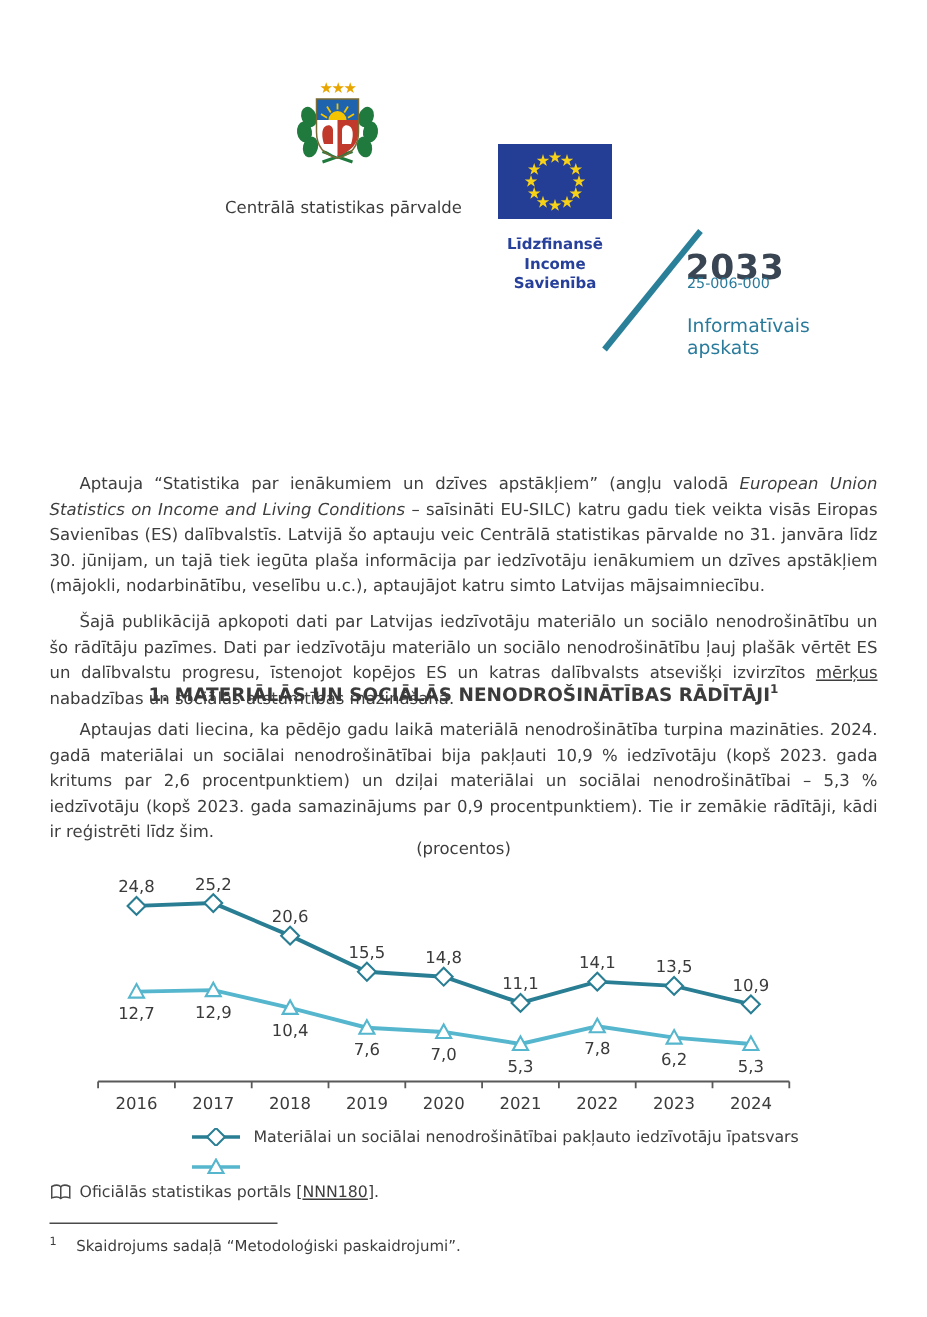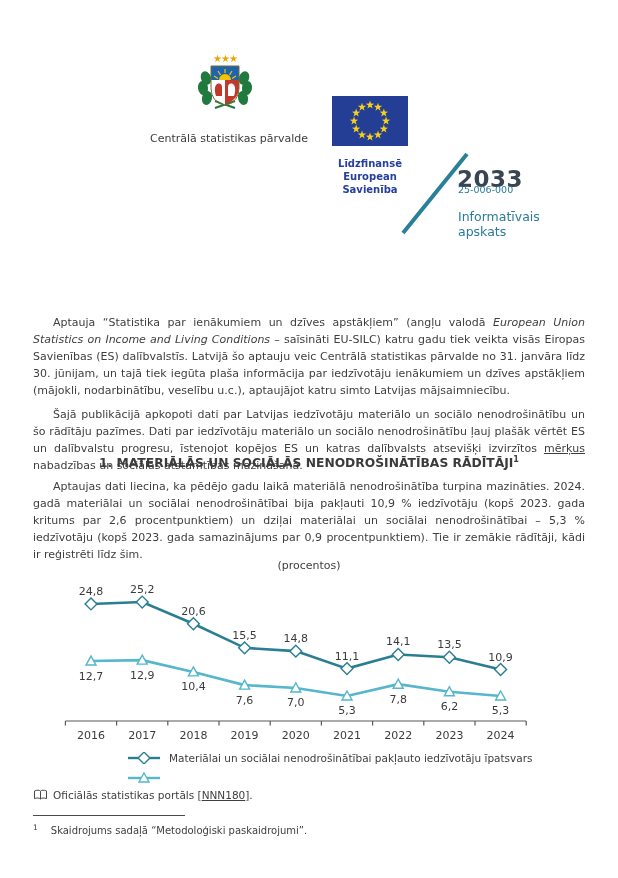--- a/index.html
+++ b/index.html
@@ -109,21 +109,21 @@
           <polygon points="38.00,36.60 39.00,39.62 42.18,39.64 39.62,41.53 40.59,44.56 38.00,42.70 35.41,44.56 36.38,41.53 33.82,39.64 37.00,39.62"></polygon>
           <polygon points="30.00,34.46 31.00,37.48 34.18,37.50 31.62,39.38 32.59,42.42 30.00,40.56 27.41,42.42 28.38,39.38 25.82,37.50 29.00,37.48"></polygon>
           <polygon points="24.14,28.60 25.14,31.62 28.33,31.64 25.76,33.53 26.73,36.56 24.14,34.70 21.56,36.56 22.53,33.53 19.96,31.64 23.14,31.62"></polygon>
           <polygon points="22.00,20.60 23.00,23.62 26.18,23.64 23.62,25.53 24.59,28.56 22.00,26.70 19.41,28.56 20.38,25.53 17.82,23.64 21.00,23.62"></polygon>
           <polygon points="24.14,12.60 25.14,15.62 28.33,15.64 25.76,17.53 26.73,20.56 24.14,18.70 21.56,20.56 22.53,17.53 19.96,15.64 23.14,15.62"></polygon>
           <polygon points="30.00,6.74 31.00,9.77 34.18,9.78 31.62,11.67 32.59,14.70 30.00,12.84 27.41,14.70 28.38,11.67 25.82,9.78 29.00,9.77"></polygon>
         </g>
     </svg>
     <div class="eu-caption">
       <div>Līdzfinansē</div>
-      <div>European Savienība</div>
+      <div>Income Savienība</div>
     </div>
   </div>
 
   <div class="edition">
     <svg class="diag" width="72" height="86">
       <line x1="3" y1="83" x2="67" y2="4" stroke="#2a7f99" stroke-width="4"></line>
     </svg>
     <div class="ed-year">2033</div>
     <div class="ed-code">25-006-000</div>
     <div class="ed-type">Informatīvais apskats</div>

